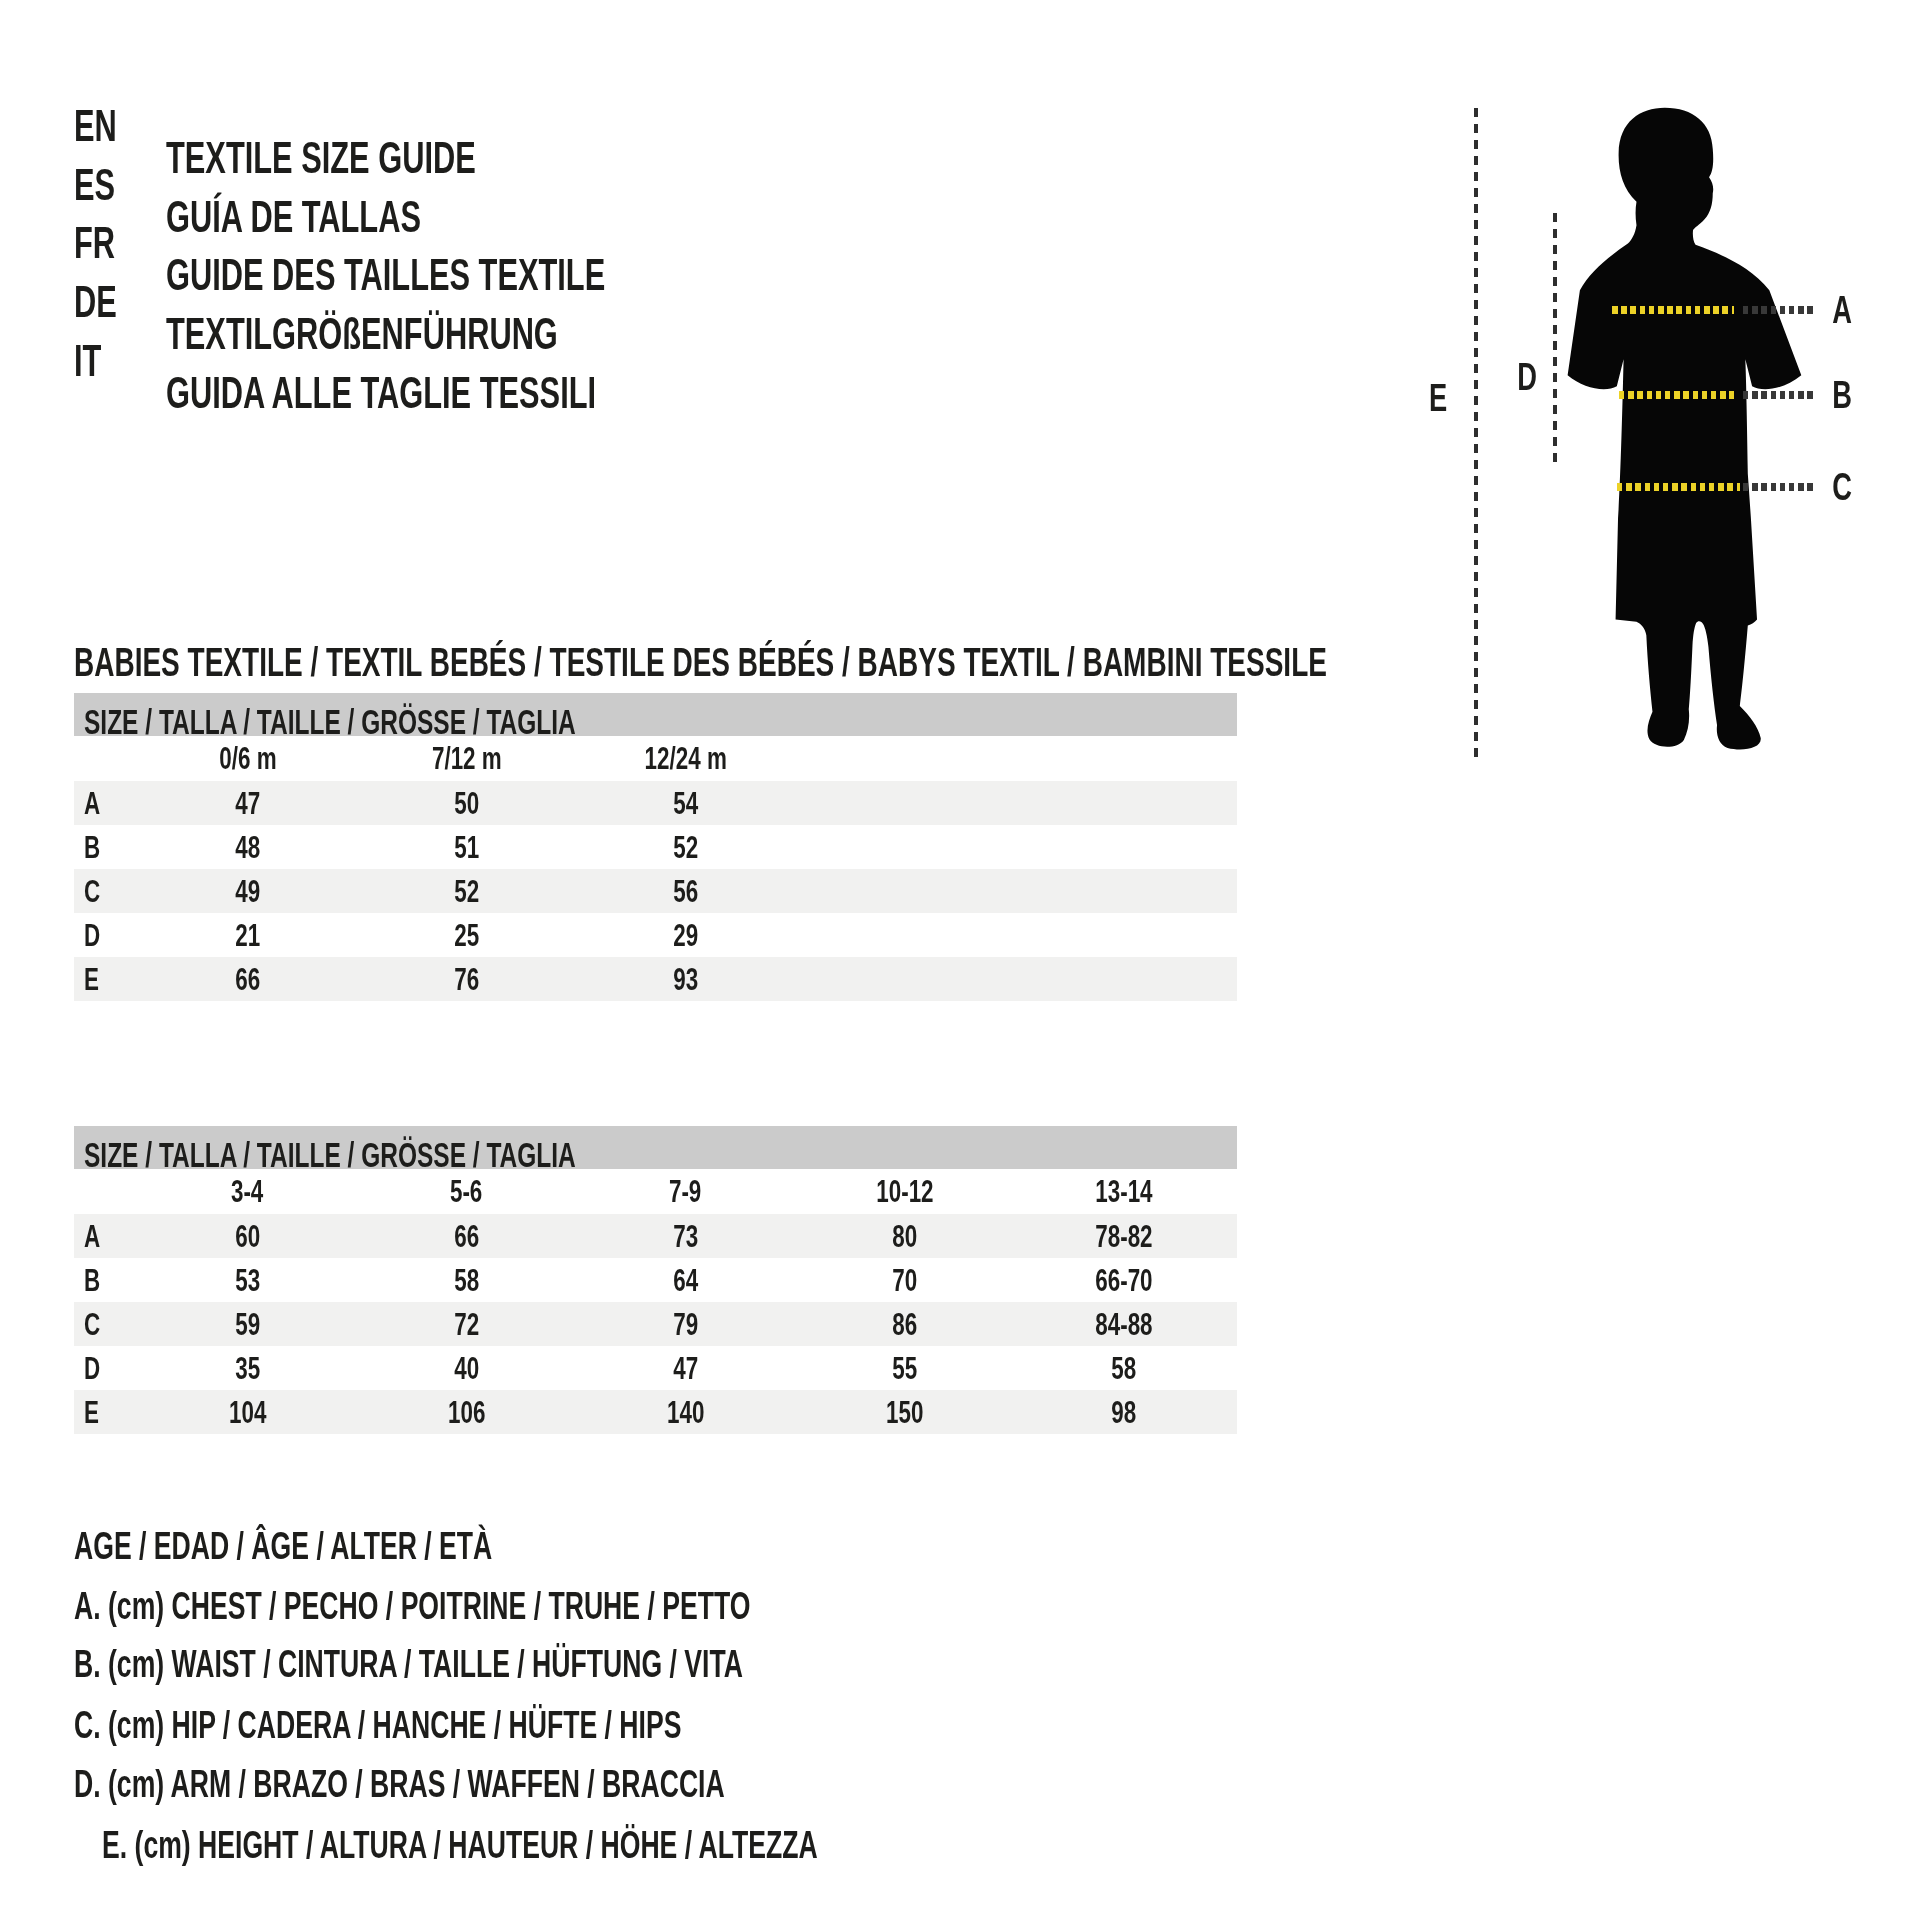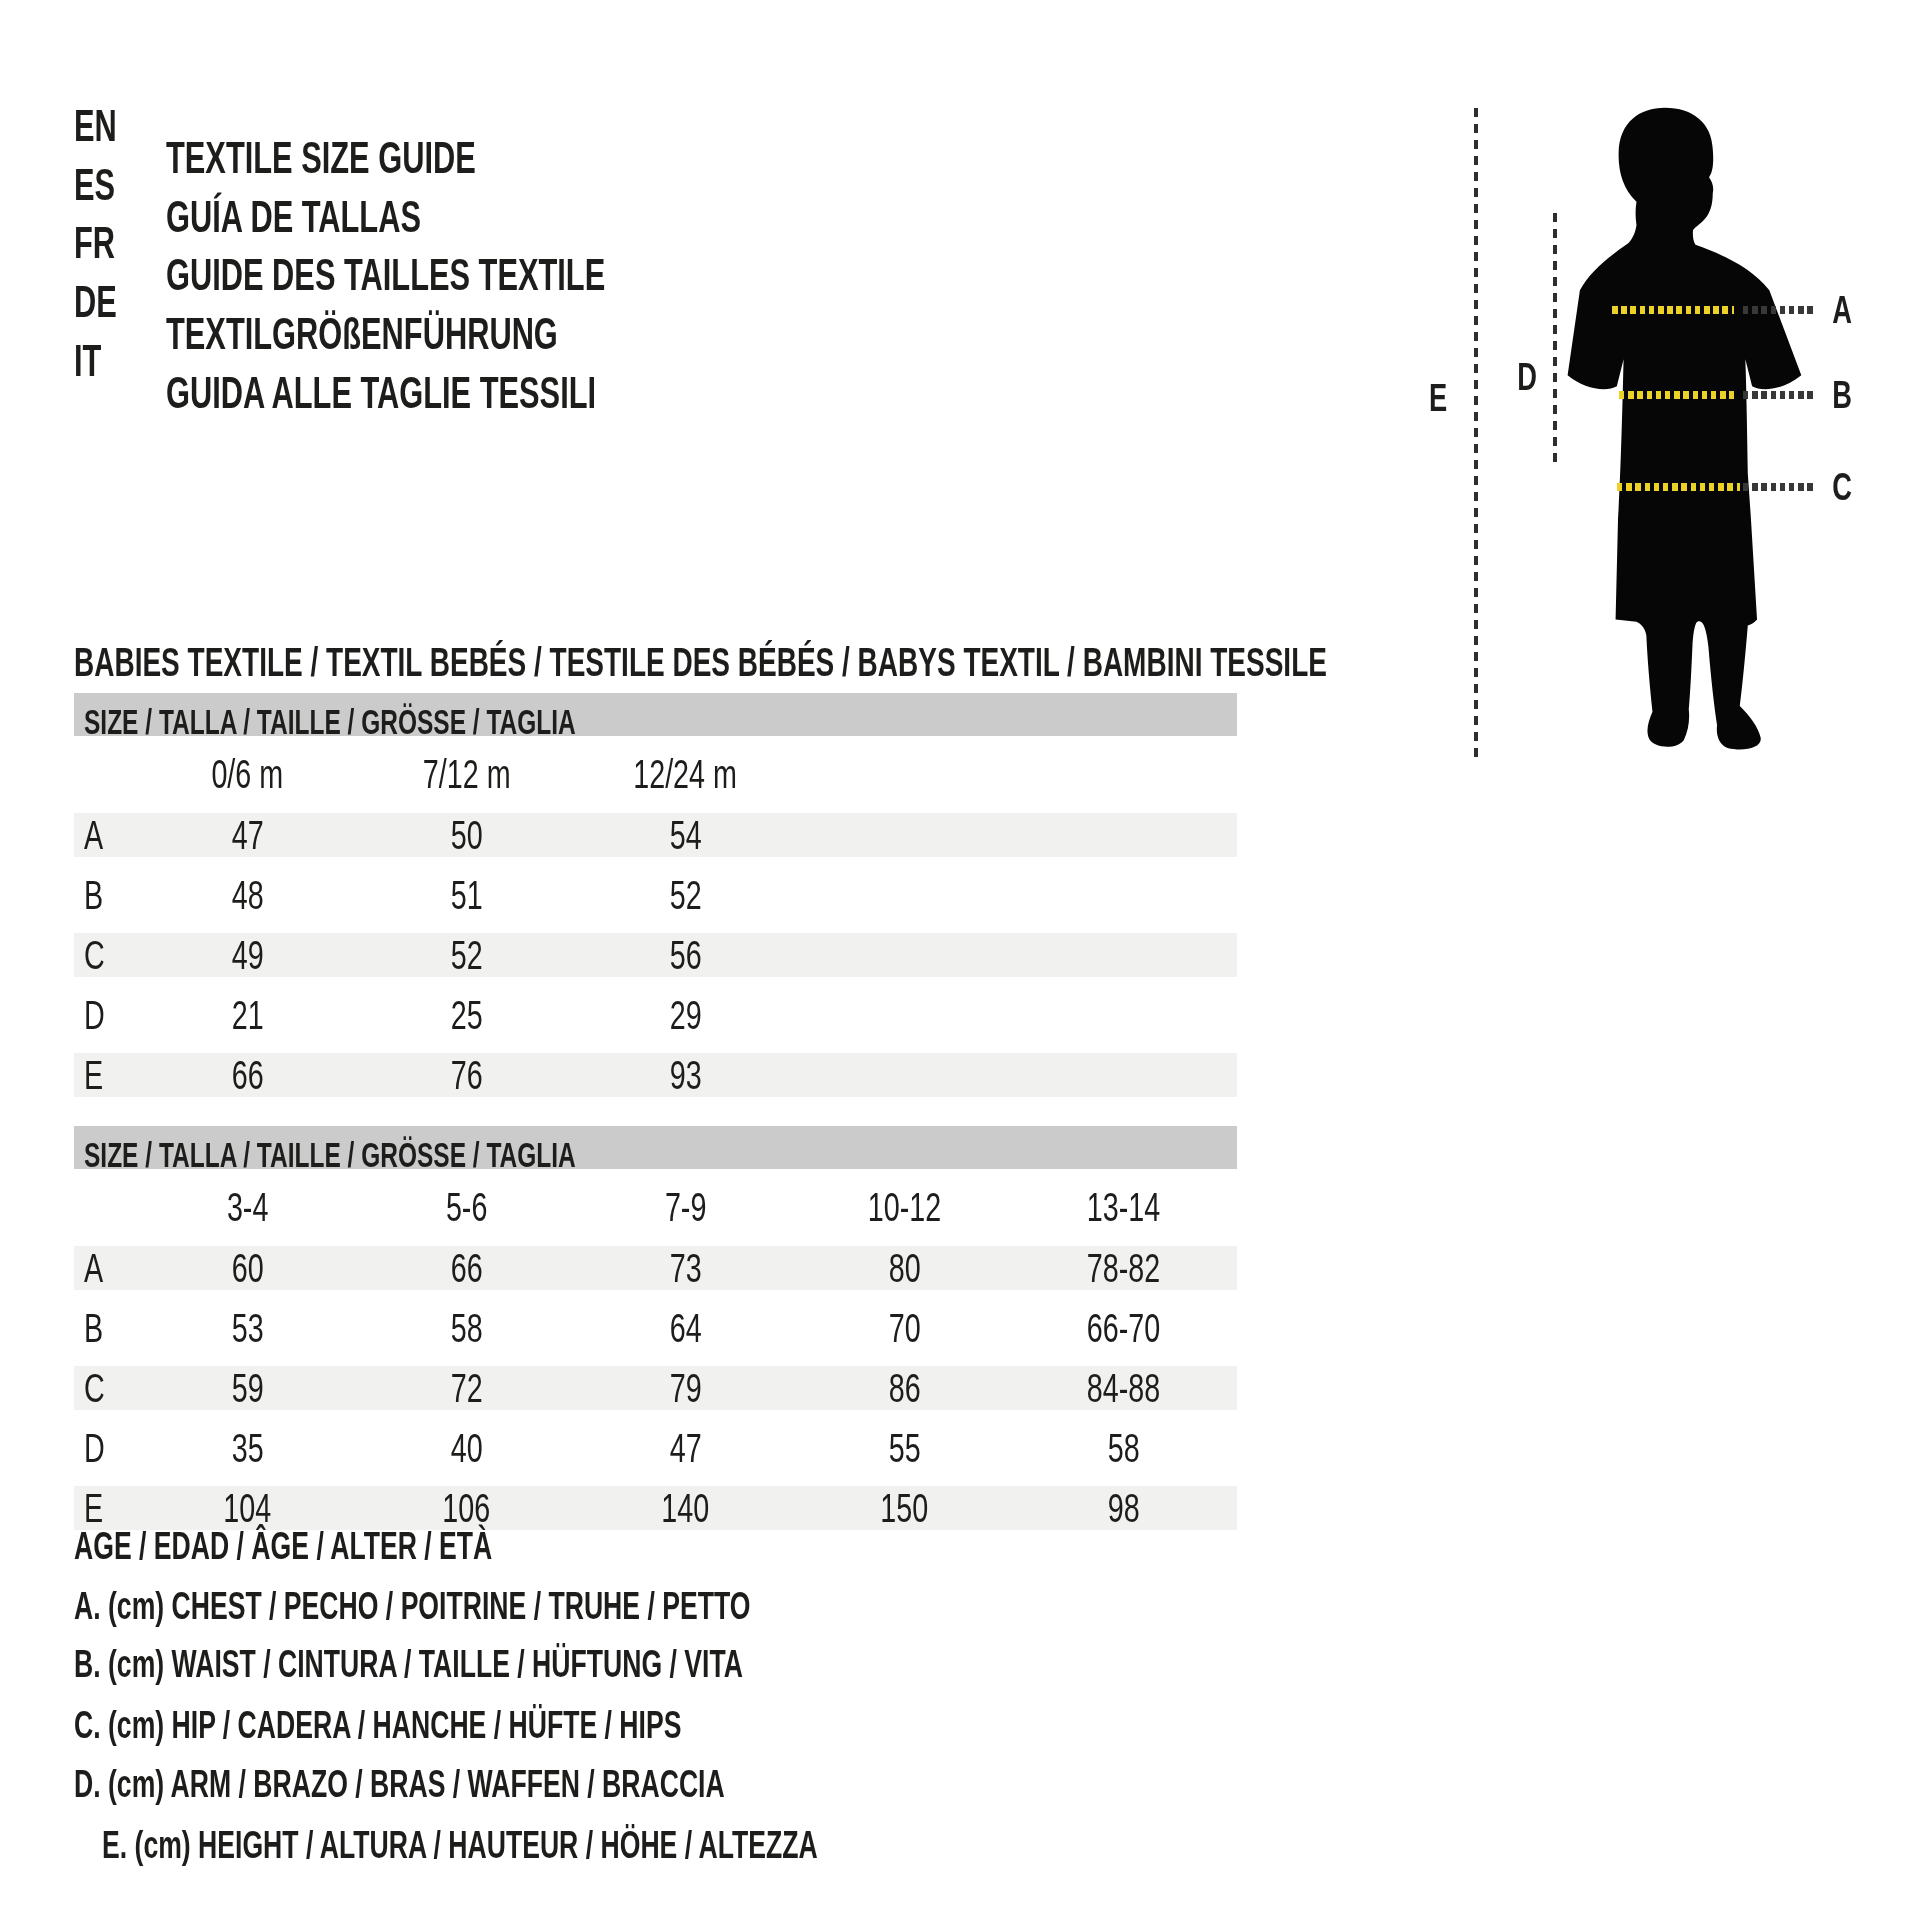--- a/index.html
+++ b/index.html
@@ -19,21 +19,21 @@
   .lang-row{position:absolute;left:74px;height:59px;line-height:59px;font-size:44px;font-weight:bold;}
   .lang-code{position:absolute;left:0;top:0;text-align:right;}
   .lang-title{position:absolute;left:92px;top:0;margin-top:32px;}
 
   
   .sec-head{position:absolute;left:74px;height:52px;line-height:52px;font-size:40px;font-weight:bold;}
 
   
   .size-table{position:absolute;left:74px;width:1163px;}
   .st-bar{height:43px;line-height:57px;background:#cbcbcb;padding-left:10px;font-size:35px;font-weight:bold;}
-  .st-row{display:flex;height:44px;line-height:44px;font-size:41px;font-weight:normal;margin-top:16px;}
+  .st-row{display:flex;height:44px;line-height:44px;font-size:32px;font-weight:bold;}
   .st-row.head{height:45px;line-height:45px;}
   .st-row.stripe{background:#f1f1f0;}
   .st-cell-label{width:54px;padding-left:10px;text-align:left;}
   .st-cell{width:219px;text-align:center;}
 
   
   .legend-row{position:absolute;left:74px;height:49px;line-height:49px;font-size:38px;font-weight:bold;text-align:center;}
 
   
   .vdash{position:absolute;width:3.7px;background:repeating-linear-gradient(180deg,#2e2e2e 0 8.6px,transparent 8.6px 16px);}

